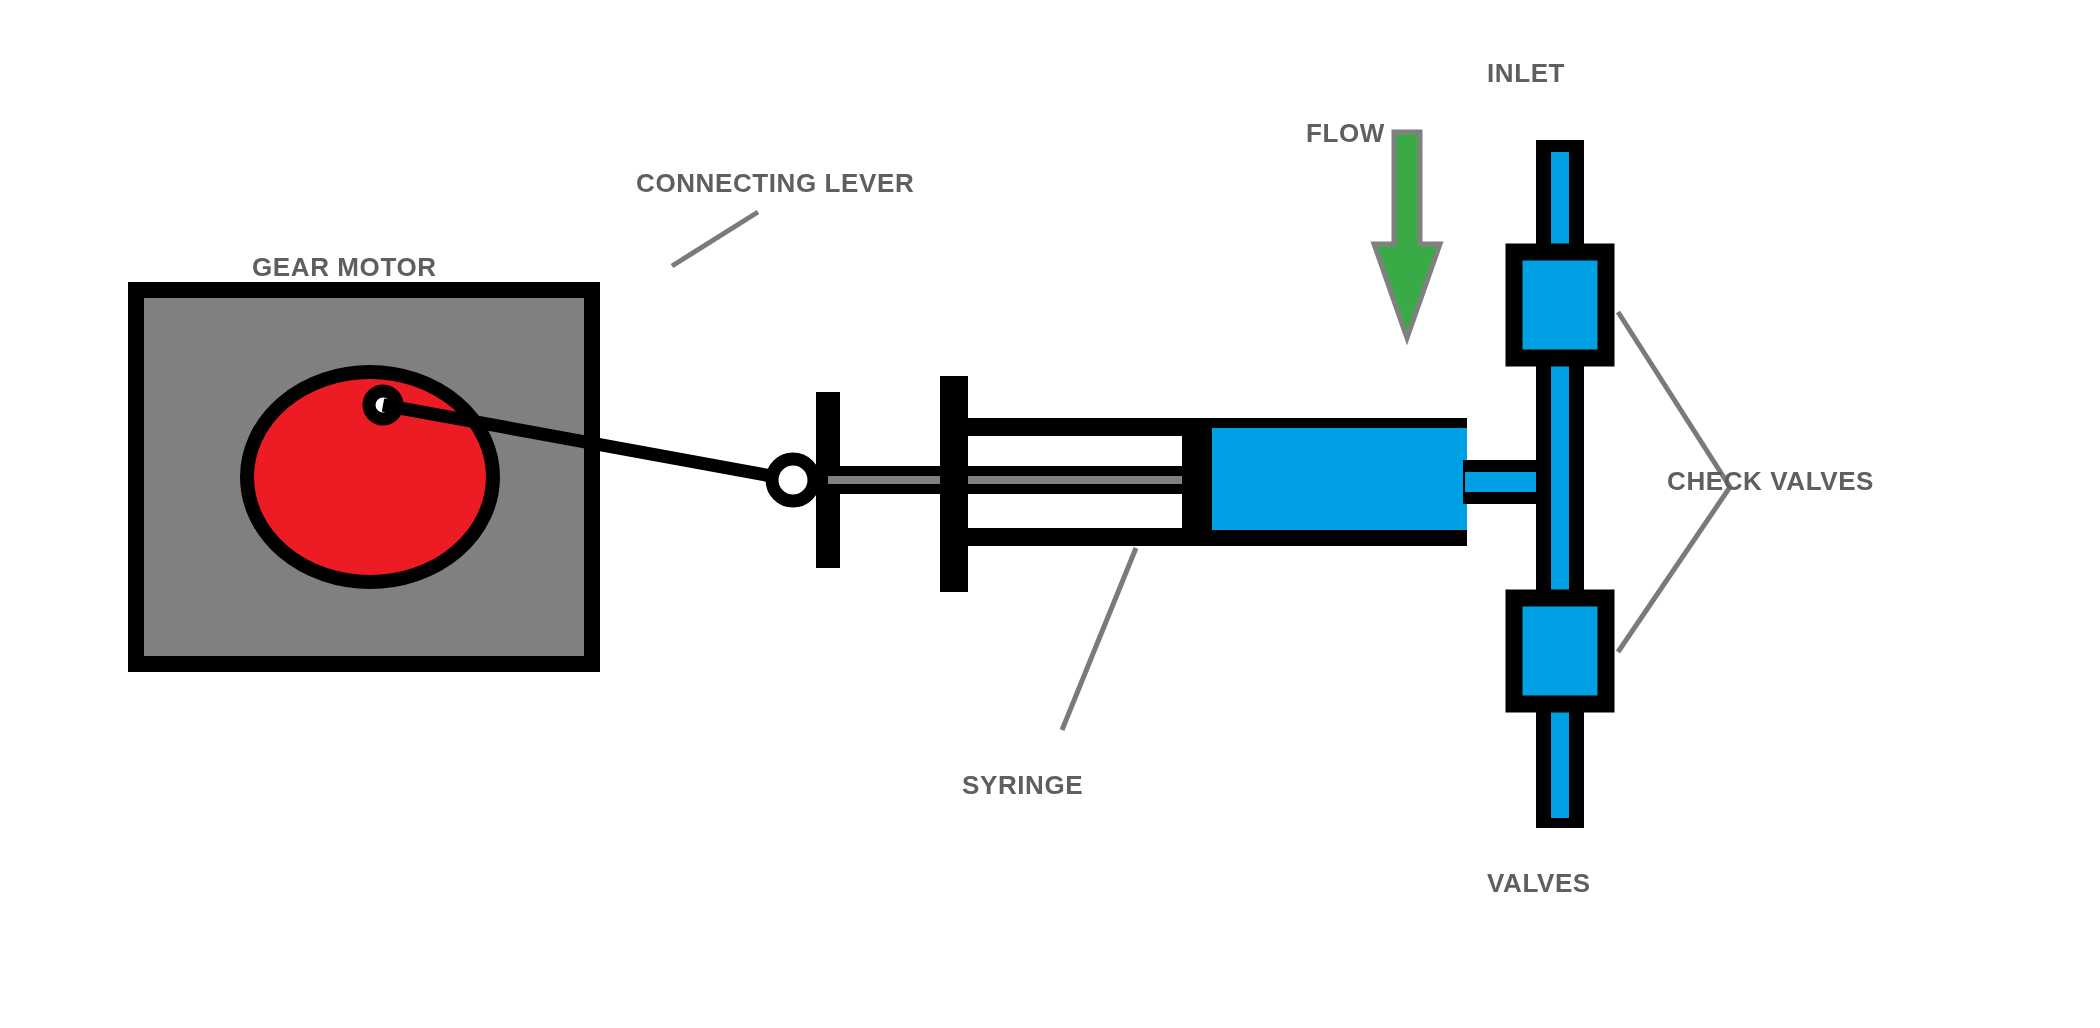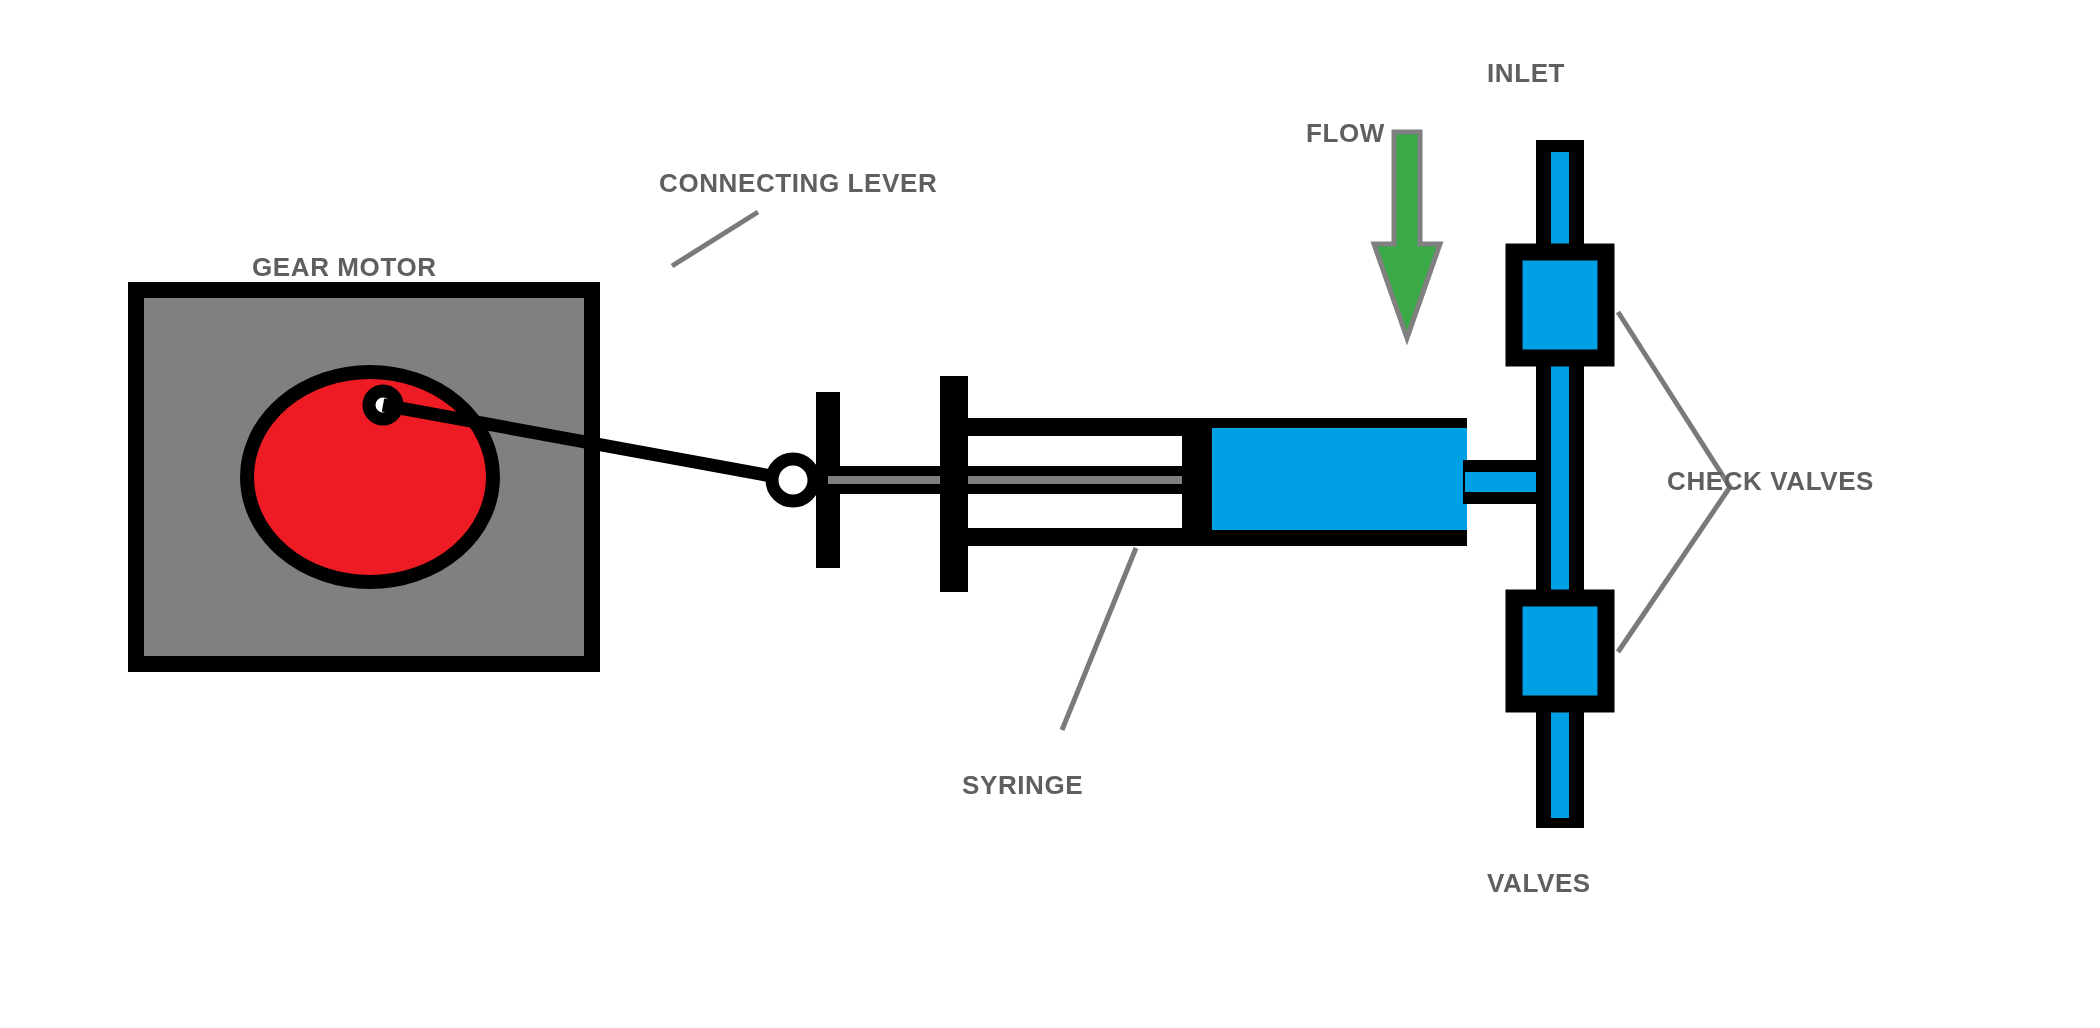--- a/index.html
+++ b/index.html
@@ -101,21 +101,21 @@
     <g stroke="#7A7A7A" stroke-width="5" fill="none">
       <line x1="672" y1="266" x2="758" y2="212"></line>
       <line x1="1062" y1="730" x2="1136" y2="548"></line>
       <polyline points="1618,312 1730,487 1618,652"></polyline>
     </g>
 
   </svg>
 
   <div class="lbl" style="left:252px; top:210px;margin-top:44px;">GEAR MOTOR</div>
 
-  <div class="lbl" style="left:659px; top:170px;">CONNECTING LEVER</div>
+  <div class="lbl" style="left:636px; top:170px;">CONNECTING LEVER</div>
 
   <div class="lbl" style="left:1262px; top:120px;margin-left:44px;">FLOW</div>
 
   <div class="lbl" style="left:1487px; top:60px;">INLET</div>
 
   <div class="lbl" style="left:1667px; top:468px;">CHECK VALVES</div>
 
   <div class="lbl" style="left:962px; top:750px;margin-top:22px;">SYRINGE</div>
 
   <div class="lbl" style="left:1487px; top:870px;">VALVES</div>

